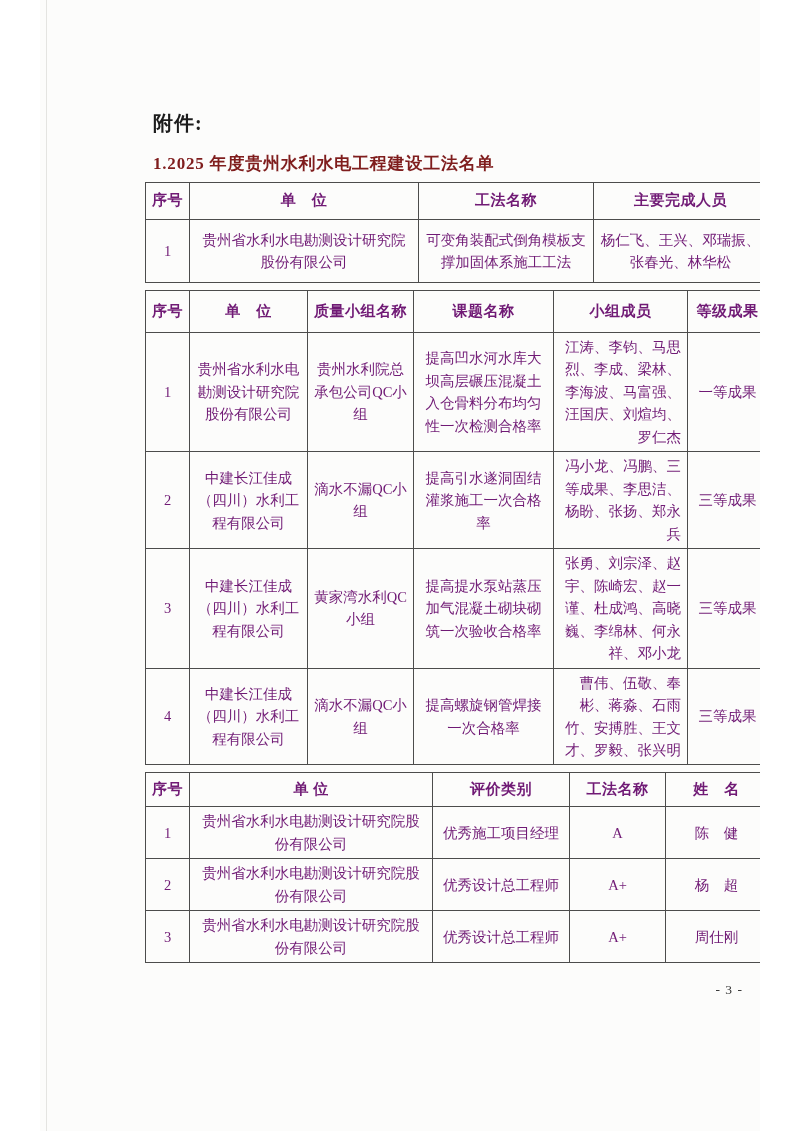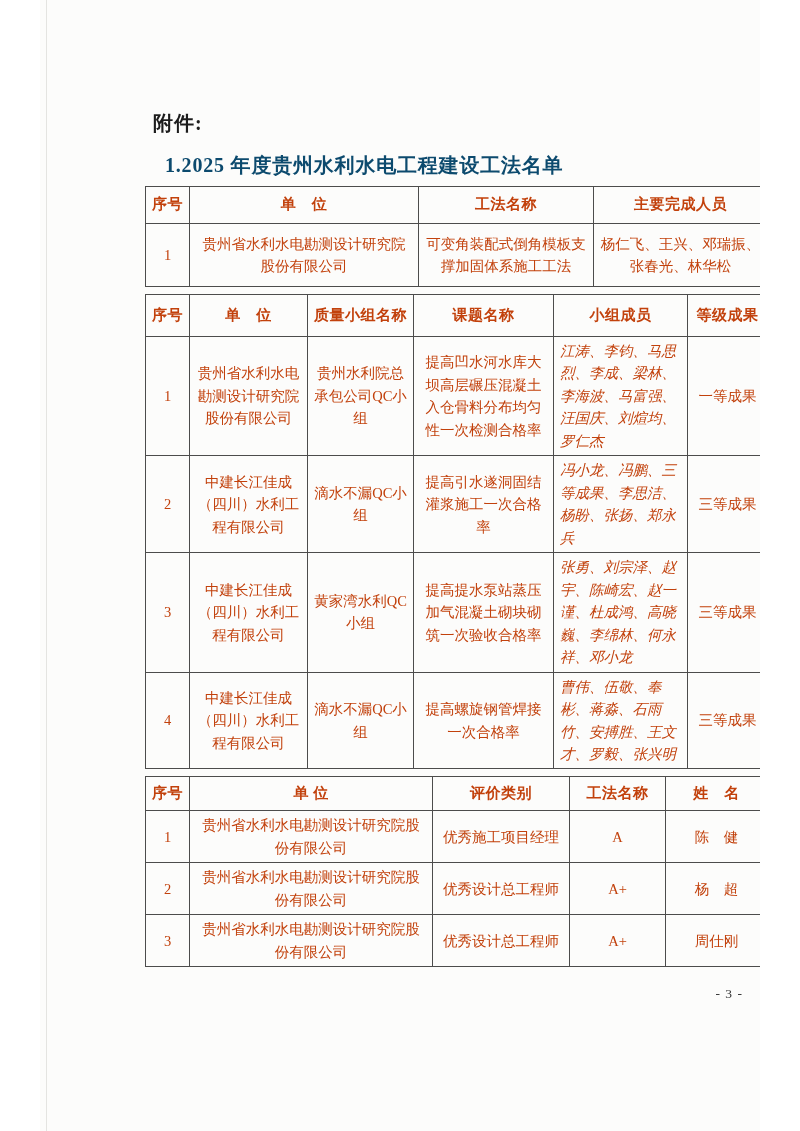--- a/index.html
+++ b/index.html
@@ -27,52 +27,52 @@
   }
   .attachment-label {
     margin-top: 110px;
     margin-left: 8px;
     font-size: 20px;
     font-weight: bold;
     letter-spacing: 1px;
     color: #1c1c1c;
   }
   .sec-title {
-    margin-left: 20px;
-    font-size: 20px;
+    margin-left: 8px;
+    font-size: 17px;
     font-weight: bold;
     letter-spacing: 0.8px;
-    color: #0c4a6e;
+    color: #7f1d1d;
     white-space: nowrap;
   }
   .sec-title.t1 { margin-top: 15px; }
   .sec-title.t2 { margin-top: 45px; }
   .sec-title.t3 { margin-top: 43px; }
   table.doc {
     margin-top: 7px;
     width: 622px;
     border-collapse: collapse;
     table-layout: fixed;
   }
   table.doc th, table.doc td {
     border: 1.5px solid #4c4c4c;
     text-align: center;
     vertical-align: middle;
     font-size: 14.5px;
     line-height: 1.55;
     padding: 3px 6px;
-    color: #c2410c;
+    color: #701a75;
     word-break: break-all;
   }
   table.doc th {
     font-weight: bold;
     font-size: 15px;
     letter-spacing: 0.5px;
   }
-  table.doc td.mem { text-align: left; font-style: italic; }
+  table.doc td.mem { text-align: right; }
   .page-number {
     margin-top: 19px;
     text-align: right;
     padding-right: 24px;
     font-size: 13.5px;
     letter-spacing: 1px;
     color: #333;
   }
 </style>
 </head>

